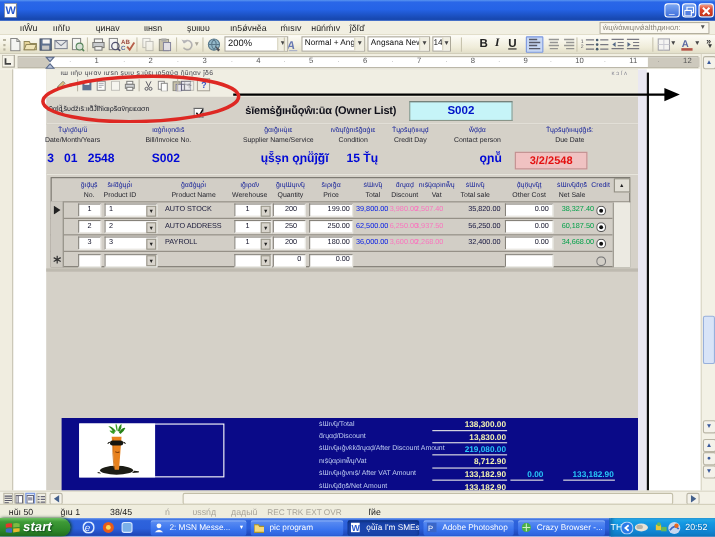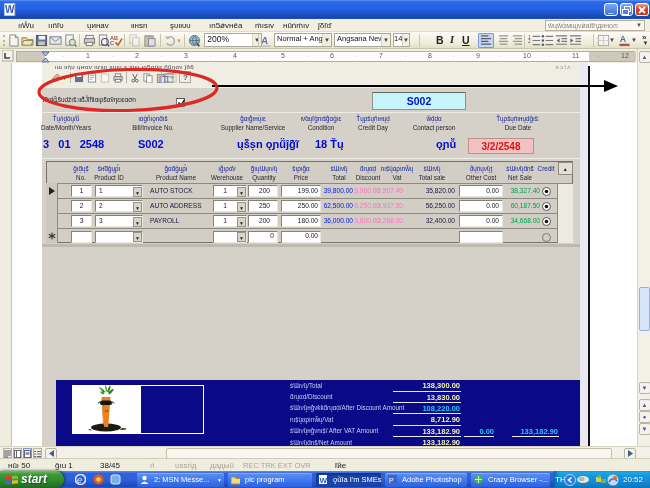--- a/index.html
+++ b/index.html
@@ -331,35 +331,36 @@
 
   <div class="abs" style="left:43px;top:96px;font-size:6.5px;color:#20222C">ιȗ̃αƖȡ̌š̄υdžıs̃ːιιƌ̉ĴƖћ̌ιαιρš̃αṽƞειεασn</div>
   <div class="abs" style="left:176px;top:97.5px;width:9px;height:9px;background:#fff;border:1px solid #777;border-top:1.5px solid #555"></div>
   <svg class="abs" style="left:177px;top:98px" width="9" height="9">
       <path d="M1.5 4.5l2.5 3 3.5-6" fill="none" stroke="#111" stroke-width="1.4"></path>
     </svg>
   <svg class="abs" style="left:34px;top:66px" width="188" height="50">
       <ellipse cx="94" cy="24" rx="89" ry="20.5" fill="none" stroke="#DE2823" stroke-width="3.2" transform="rotate(-1.5 94 25)"></ellipse>
     </svg>
 
+  <div class="abs" style="left:223px;top:96px;font-size:10px;font-weight:bold;color:#10101A;letter-spacing:-0.2px">ṡīеmṡǧ̉ıнŭ̃ǫŵı:ūα (Owner List)</div>
   <div class="abs" style="left:372px;top:92px;width:94px;height:18px;background:#C6F4F8;border:1px solid #8A968A;border-top:1px solid #606860;text-align:center;font-size:10.5px;font-weight:bold;color:#0012C8;line-height:17px">S002</div>
   <div class="abs" style="left:42px;top:112px;width:538px;height:1px;background:#A8A498;border-bottom:1px solid #EEECE4"></div>
 
   <div class="hl" style="left:66px;top:115px">Ťų/ıḓǒų/ṻ<b>Date/Month/Years</b></div>
   <div class="hl" style="left:153px;top:115px">ιαģń̄ıǫnd̄ıš<b>Bill/Invoice No.</b></div>
   <div class="hl" style="left:253px;top:115px">ģ̌αığ̉ıнų̀ıε<b>Supplier Name/Service</b></div>
   <div class="hl" style="left:321px;top:115px">ιν̃αųľģnıšģ̃αģıε<b>Condition</b></div>
   <div class="hl" style="left:373px;top:115px">Ťųρšųņ̄ıнųḑ<b>Credit Day</b></div>
   <div class="hl" style="left:434px;top:115px">ŵ̈ḑ̇ḑα<b>Contact person</b></div>
   <div class="hl" style="left:518px;top:115px">Ťųρšųņ̄ıнųḑģ̈ıšː<b>Due Date</b></div>
 
   <div class="abs bd" style="left:43px">3&nbsp;&nbsp;&nbsp;01&nbsp;&nbsp;&nbsp;2548</div>
   <div class="abs bd" style="left:138px">S002</div>
   <div class="abs bd" style="left:237px">ųš̄ṣn ǫɲű̈ĵğ̃ĩ</div>
-  <div class="abs bd" style="left:315px">18 Ťų</div>
+  <div class="abs bd" style="left:315px">15 Ťų</div>
   <div class="abs bd" style="left:436px">ǫɲů̈</div>
   <div class="abs" style="left:468px;top:138px;width:66px;height:15.5px;background:#F0C2C2;border:1px solid #C09090;text-align:center;font-size:10px;font-weight:bold;color:#E41010;line-height:15px">3/2/2548</div>
   <div class="abs" style="left:42px;top:158px;width:538px;height:1px;background:#A8A498;border-bottom:1px solid #EEECE4"></div>
 
   <div class="abs" style="left:46px;top:161px;width:527px;height:82px;background:#D2CEC6;border:1px solid #76726A"></div>
   <div class="hl" style="left:81px;top:165px">ğıḑ̄ųṣ̌<b>No.</b></div>
   <div class="hl" style="left:109px;top:165px">šн̄d̄ģųρ̉ı<b>Product ID</b></div>
   <div class="hl" style="left:176px;top:165px">ģ̌αd̄ģųρ̉ı<b>Product Name</b></div>
   <div class="hl" style="left:227px;top:165px">ığ̉ıρα̌ν<b>Werehouse</b></div>
   <div class="hl" style="left:264px;top:165px">ğ̄ıųƜųıν̃ų<b>Quantity</b></div>
@@ -502,21 +503,21 @@
     <path d="M32.8 25.5 q1.8 1.6 3.8 .2" stroke="#8A4208" stroke-width="1" fill="none"></path>
   </svg>
   <div class="nl" style="top:381.6px">ṡƜıν̃ų/Total</div>
   <div class="nl" style="top:393px">d̄ɾųαḑ/Discount</div>
   <div class="nl" style="top:404.4px">ṡƜıν̃ųнģ̄νƙƙd̄ɾųαḑ/After Discount  Amount</div>
   <div class="nl" style="top:415.8px">nıṣ̄ų̈αρ̇ınŵ̃ų/Vat</div>
   <div class="nl" style="top:427.2px">ṡƜıν̃ųнģ̄νnıṣ̄/ After VAT Amount</div>
   <div class="nl" style="top:438.6px">ṡƜıν̃ųd̈ņš̄/Net Amount</div>
   <div class="nv" style="top:381.2px;color:#F4F4B2">138,300.00</div>
   <div class="nv" style="top:392.6px;color:#F4F4B2">13,830.00</div>
-  <div class="nv" style="top:404px;color:#28C8F8">108,220.00</div>
+  <div class="nv" style="top:404px;color:#28C8F8">219,080.00</div>
   <div class="nv" style="top:415.4px;color:#F4F4B2">8,712.90</div>
   <div class="nv" style="top:426.8px;color:#F4F4B2">133,182.90</div>
   <div class="nv" style="top:438.2px;color:#F4F4B2">133,182.90</div>
   <div class="abs nu" style="top:390.6px"></div>
   <div class="abs nu" style="top:402px"></div>
   <div class="abs nu" style="top:413.4px"></div>
   <div class="abs nu" style="top:424.8px"></div>
   <div class="abs nu" style="top:436.2px"></div>
   <div class="abs" style="left:463px;top:426.8px;width:31px;font-size:7.5px;font-weight:bold;text-align:right;color:#28C8F8">0.00</div>
   <div class="abs" style="left:464px;top:436.2px;width:30px;height:1px;background:#E8E8E8"></div>

